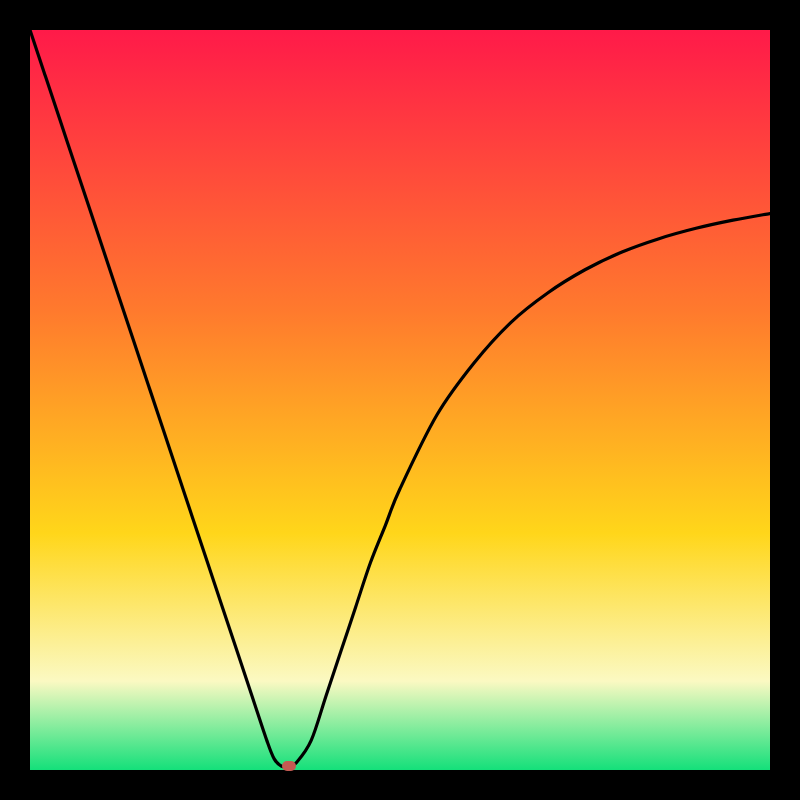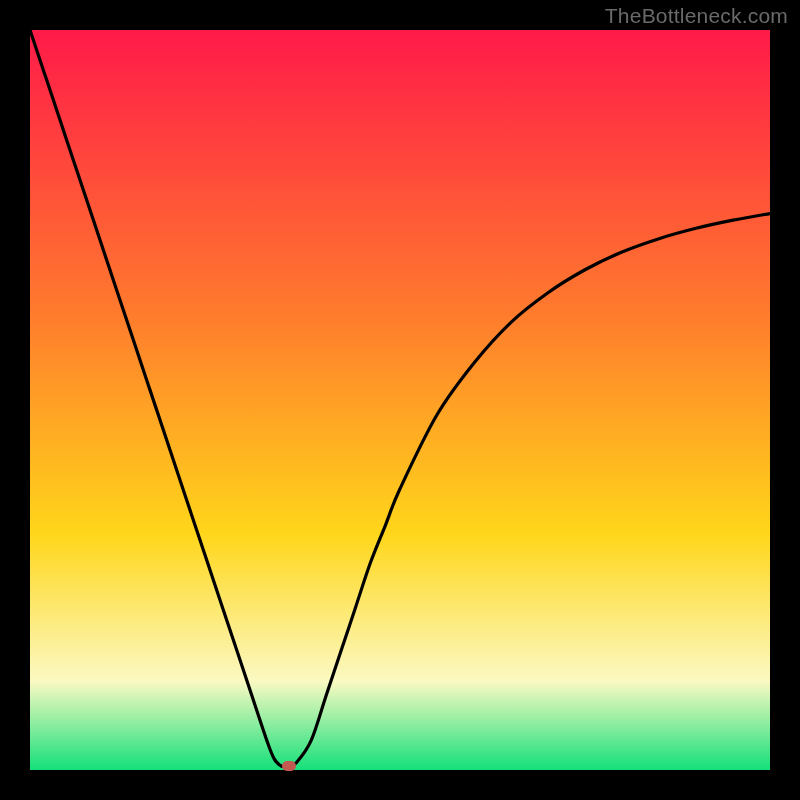--- a/index.html
+++ b/index.html
@@ -76,14 +76,13 @@
       <rect x="0" y="0" width="740" height="740" fill="url(#bg)"></rect>
     </svg>
 
     <svg class="curve-svg" viewBox="0 0 740 740" preserveAspectRatio="none">
       <path id="curve-path" d="M 0 0 C 2.466666666666667 7.4000000000000155, 9.866666666666667 29.6000000000001, 14.8 44.40000000000009 C 19.733333333333334 59.20000000000008, 24.666666666666668 73.99999999999996, 29.6 88.79999999999995 C 34.53333333333333 103.59999999999995, 39.46666666666667 118.40000000000003, 44.4 133.20000000000005 C 49.33333333333333 148.00000000000006, 54.266666666666666 162.80000000000004, 59.2 177.60000000000002 C 64.13333333333334 192.4, 69.06666666666666 207.20000000000002, 74 222 C 78.93333333333334 236.79999999999998, 83.86666666666666 251.59999999999997, 88.8 266.4 C 93.73333333333333 281.2, 98.66666666666667 296, 103.60000000000001 310.8 C 108.53333333333335 325.6, 113.46666666666667 340.4, 118.4 355.2 C 123.33333333333334 370, 128.26666666666665 384.79999999999995, 133.2 399.59999999999997 C 138.13333333333333 414.4, 143.06666666666666 429.2, 148 444 C 152.93333333333334 458.8, 157.86666666666667 473.59999999999997, 162.8 488.4 C 167.73333333333335 503.2, 172.66666666666666 518, 177.6 532.8 C 182.53333333333333 547.5999999999999, 187.46666666666667 562.4000000000001, 192.4 577.2 C 197.33333333333334 592, 202.26666666666668 606.8000000000001, 207.20000000000002 621.6 C 212.13333333333335 636.4, 217.06666666666666 651.2, 222 666 C 226.93333333333334 680.8, 233.10000000000002 699.9166666666666, 236.8 710.4 C 240.5 720.8833333333333, 241.73333333333335 724.5833333333333, 244.20000000000002 728.9 C 246.66666666666669 733.2166666666667, 249.13333333333335 735.0666666666666, 251.60000000000002 736.3 C 254.0666666666667 737.5333333333333, 256.53333333333336 736.9166666666666, 259 736.3 C 261.46666666666664 735.6833333333333, 262.7 736.9166666666667, 266.4 732.6 C 270.09999999999997 728.2833333333333, 276.26666666666665 721.5, 281.2 710.4 C 286.1333333333333 699.3, 291.06666666666666 680.8, 296 666 C 300.93333333333334 651.2, 305.8666666666667 636.4, 310.8 621.6 C 315.73333333333335 606.8000000000001, 320.6666666666667 592, 325.6 577.2 C 330.53333333333336 562.4000000000001, 335.4666666666667 546.3666666666667, 340.40000000000003 532.8 C 345.33333333333337 519.2333333333332, 350.26666666666665 508.13333333333327, 355.2 495.79999999999995 C 360.1333333333333 483.46666666666664, 361.3666666666667 477.3, 370 458.8 C 378.6333333333333 440.3, 394.66666666666674 405.7666666666667, 407.00000000000006 384.8 C 419.33333333333337 363.8333333333333, 431.6666666666667 348.41666666666663, 444 332.99999999999994 C 456.3333333333333 317.58333333333326, 468.6666666666667 304.01666666666665, 481 292.3 C 493.3333333333333 280.58333333333337, 505.6666666666667 271.45666666666665, 518 262.7 C 530.3333333333334 253.94333333333333, 542.6666666666666 246.54333333333338, 555 239.76000000000005 C 567.3333333333334 232.97666666666672, 579.6666666666666 227.18, 592 222 C 604.3333333333334 216.82, 616.6666666666666 212.62666666666672, 629 208.68000000000006 C 641.3333333333334 204.7333333333334, 653.6666666666666 201.4033333333334, 666 198.32000000000005 C 678.3333333333334 195.2366666666667, 690.6666666666666 192.64666666666662, 703 190.17999999999995 C 715.3333333333334 187.71333333333328, 733.8333333333334 184.62999999999997, 740 183.51999999999998" fill="none" stroke="#000000" stroke-width="3.2" stroke-linejoin="round" stroke-linecap="round"></path>
     </svg>
 
     <div id="marker" class="marker" style="left: 259px; top: 736.3px; background: rgb(195, 90, 82);"></div>
   </div>
 
-  <div class="watermark">TheBottleneck.com</div>
 </div>
 
 </body></html>

